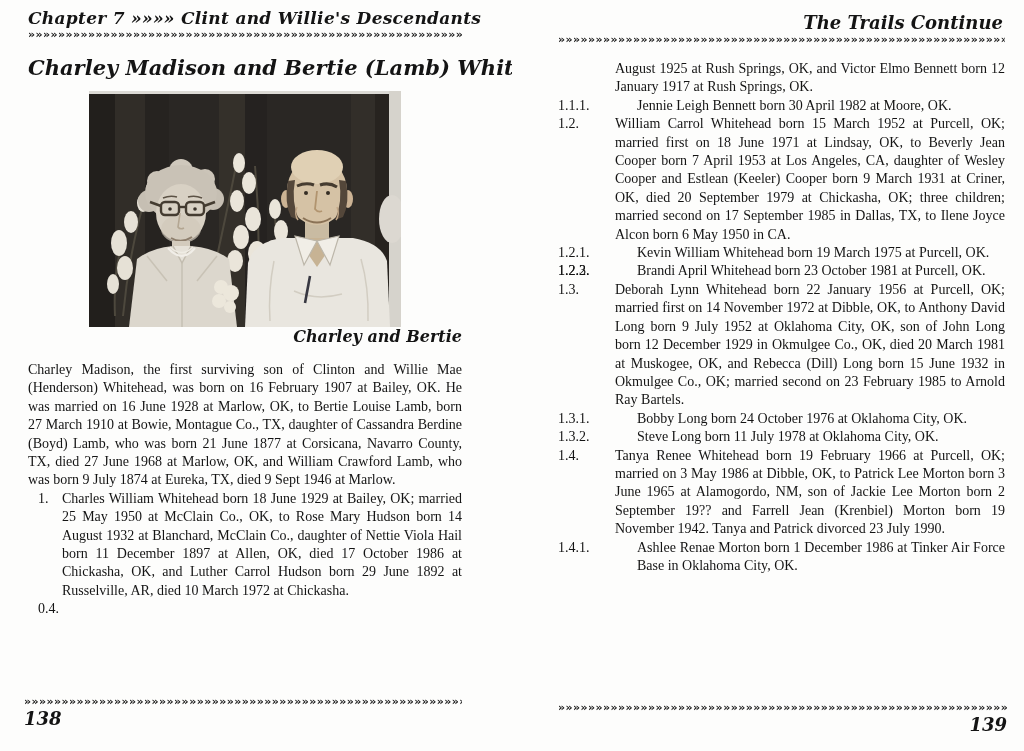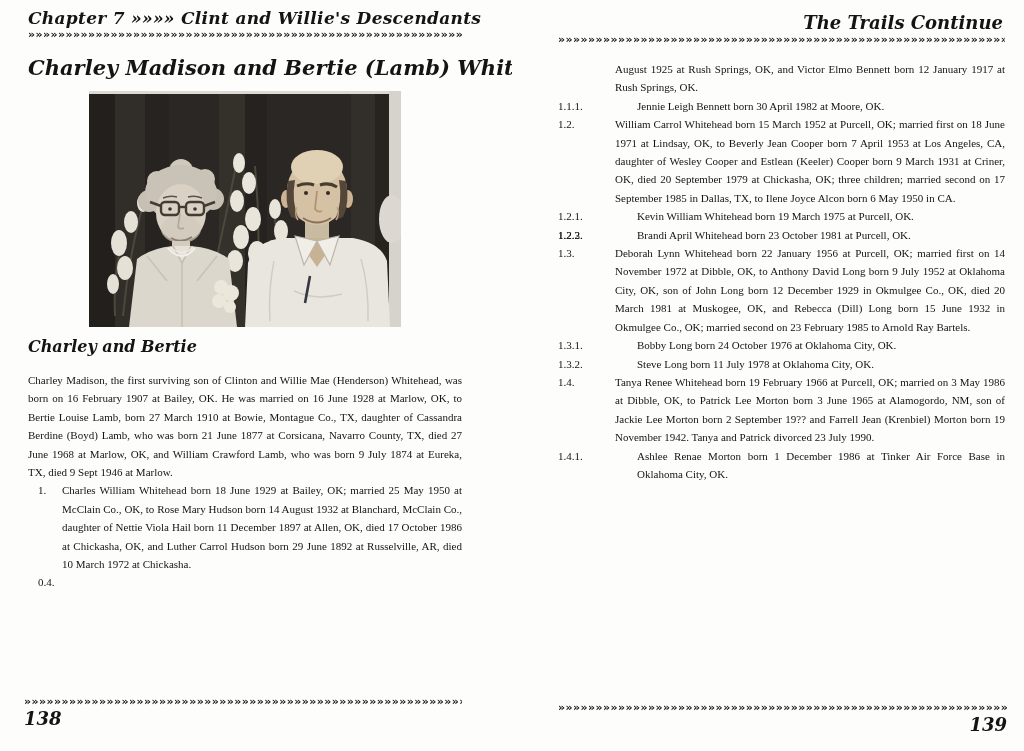--- a/index.html
+++ b/index.html
@@ -22,24 +22,24 @@
     letter-spacing:0.4px;white-space:nowrap;overflow:hidden;line-height:11px;height:12px;
     margin-top:1px;
   }
 
   .page-title{
     font-size:21px;text-align:center;margin-top:14px;white-space:nowrap;
   }
 
   figure.photo{margin:11px auto 0;width:312px;height:236px;display:block;}
   .photo-caption{
-    text-align:left;font-size:16px;margin-top:10px;
-  }
-
-  .bodytext{font-size:11px;line-height:18.4px;text-align:justify;}
+    text-align:right;font-size:16px;margin-top:0;
+  }
+
+  .bodytext{font-size:14px;line-height:18.4px;text-align:justify;}
   p.intro{margin:15px 0 0 0;}
   p.cont{margin:0 0 0 57px;}
 
   .item{position:relative;}
   .item .txt{text-align:justify;}
   .page.left .item .num{position:absolute;left:10px;top:0;}
   .page.left .item.l1 .txt{margin-left:34px;}
   .page.left .item.l2 .txt{margin-left:47px;}
   .page.right .item .num{position:absolute;left:0;top:0;}
   .page.right .item.l1 .txt{margin-left:57px;}

